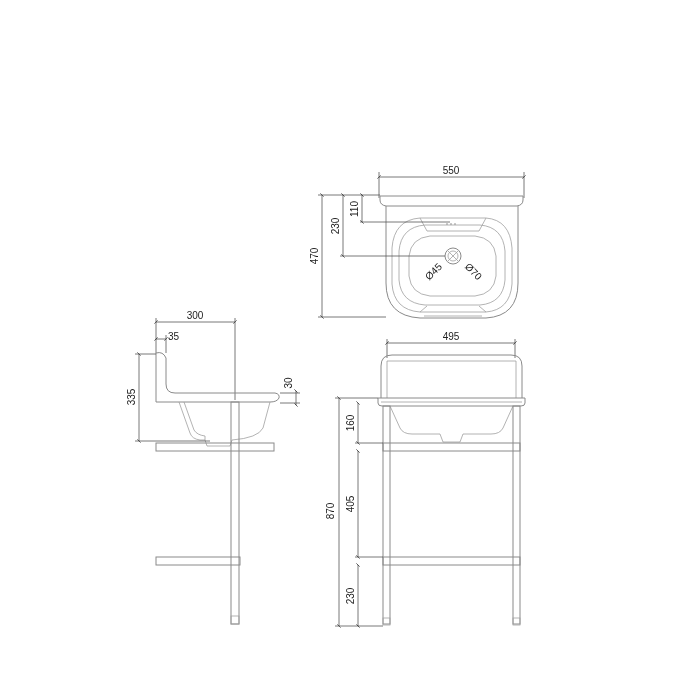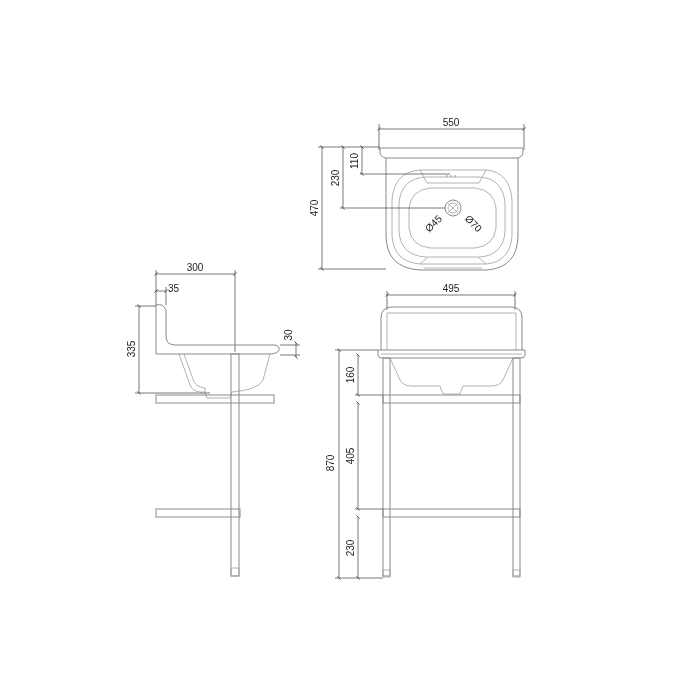--- a/index.html
+++ b/index.html
@@ -1,17 +1,17 @@
 <!DOCTYPE html>
 <html><head>
   <meta charset="utf-8">
   <style>
     html, body { margin: 0; padding: 0; background: #ffffff; }
     body { width: 700px; height: 700px; overflow: hidden; font-family: "Liberation Sans", sans-serif; }
-    .canvas { position: relative; width: 700px; height: 496px; }
+    .canvas { position: relative; width: 700px; height: 496px; margin-top: 48px; }
     svg { position: absolute; left: 0; top: 0; }
     .ln { stroke: #8a8a8a; stroke-width: 1; fill: none; }
     .ln2 { stroke: #a0a0a0; stroke-width: 0.8; fill: none; }
     .dim { stroke: #555; stroke-width: 0.8; fill: none; }
     .txt { font-family: "Liberation Sans", sans-serif; font-size: 10px; fill: #222; }
   </style>
 </head>
 <body>
 
 <div class="canvas">

